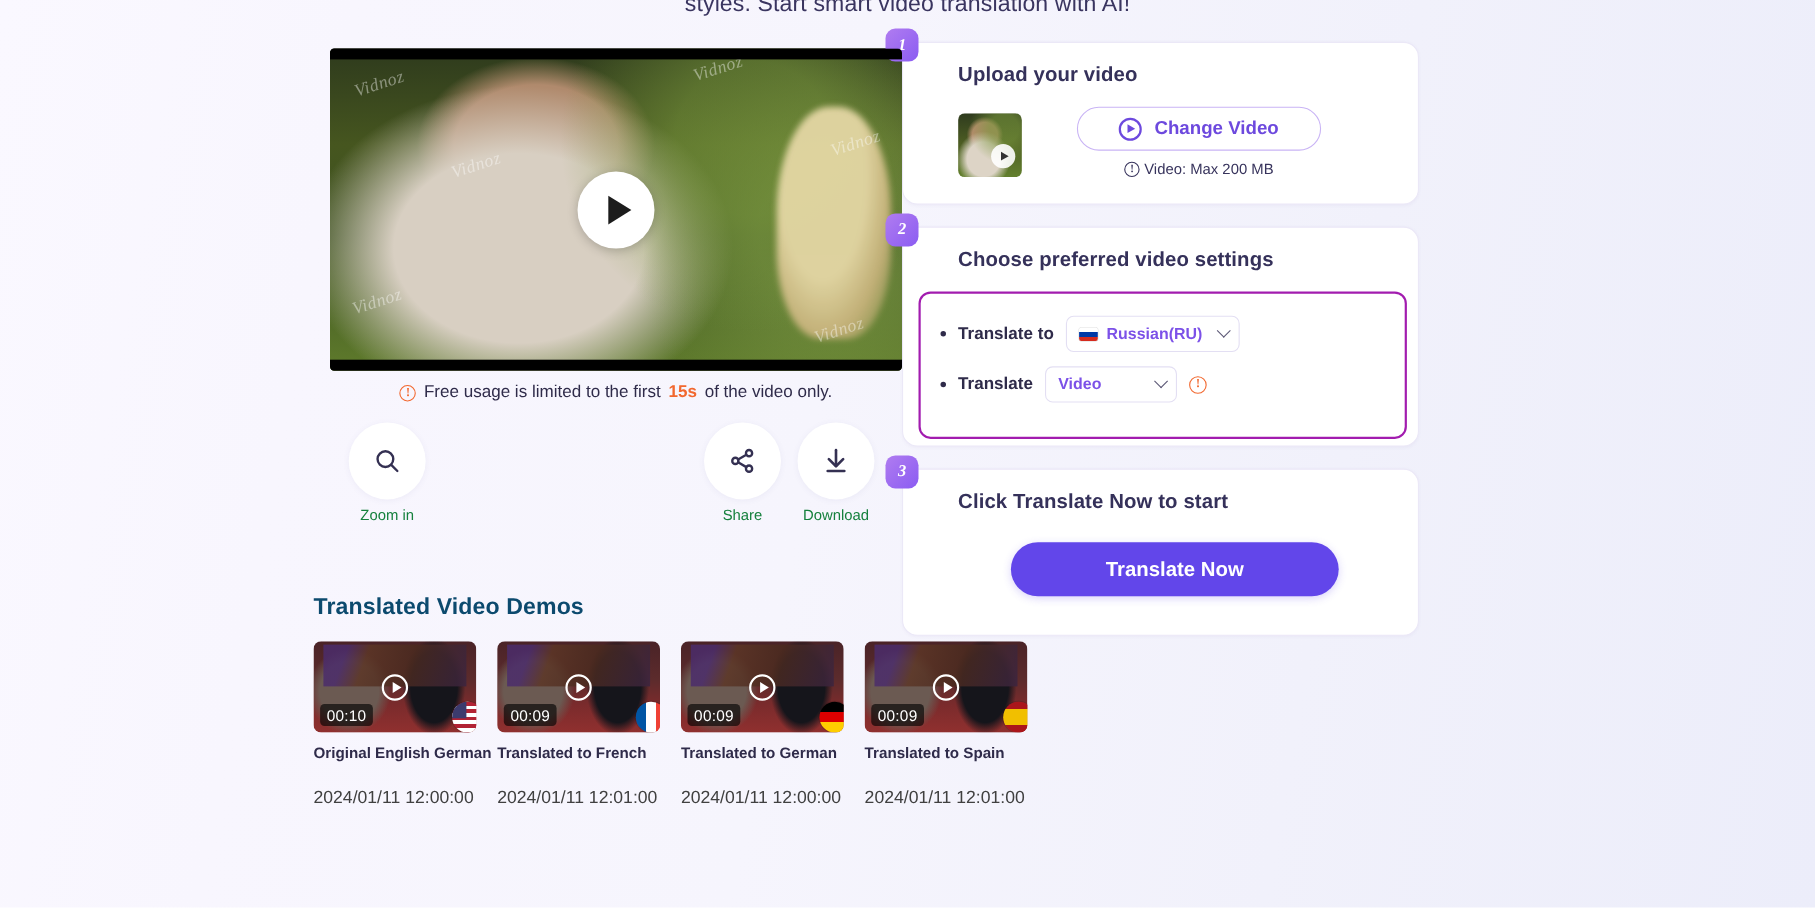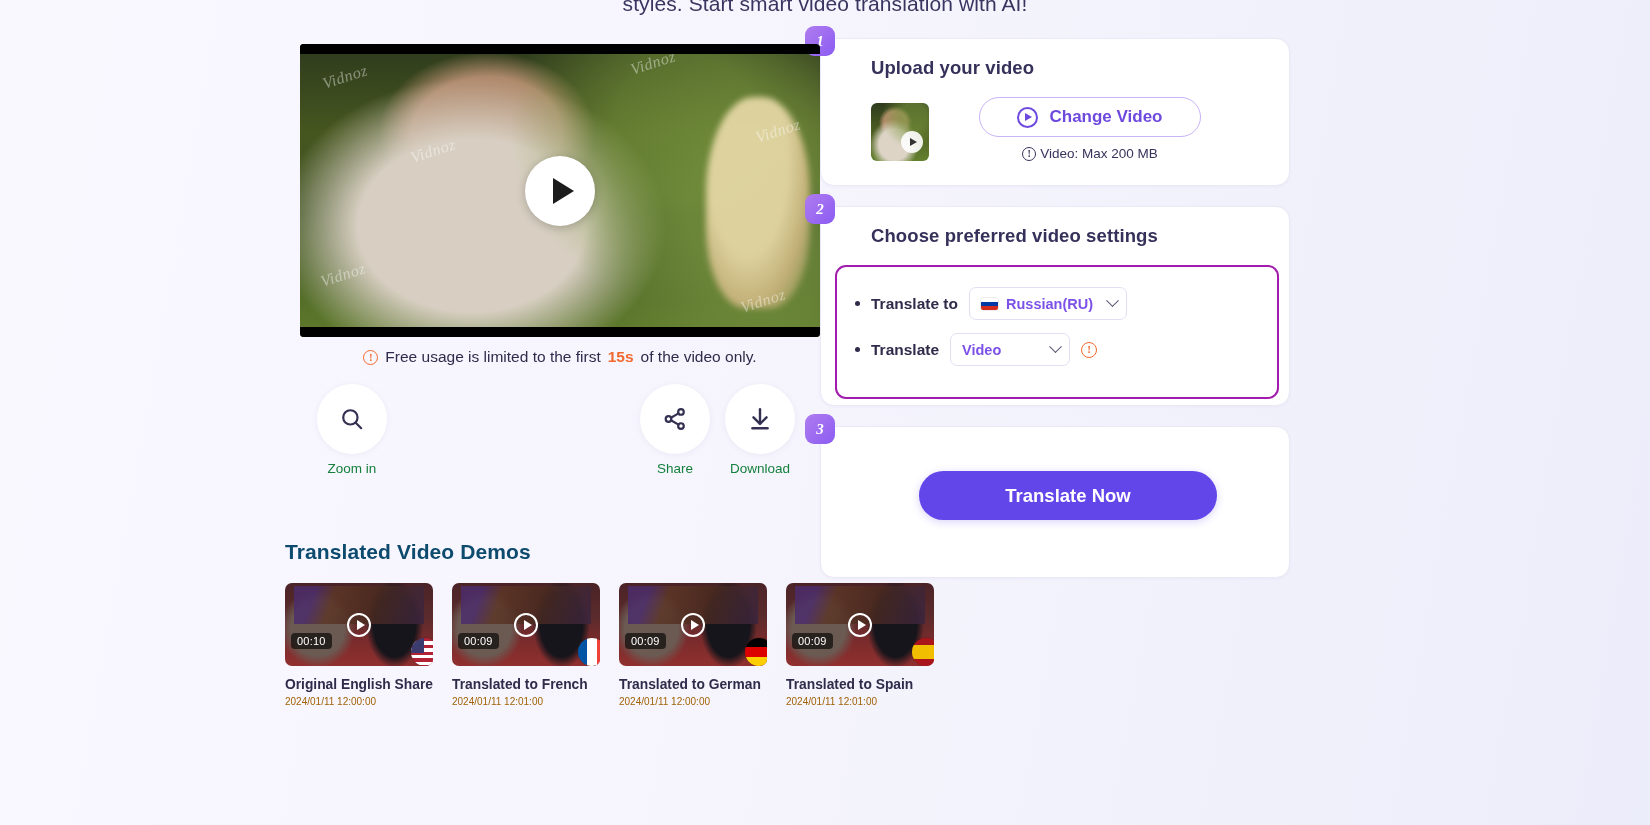--- a/index.html
+++ b/index.html
@@ -117,36 +117,36 @@
   .thumb .pl {
     position: absolute; left: 50%; top: 50%; transform: translate(-50%,-50%);
     width: 24px; height: 24px; border-radius: 50%; border: 2.4px solid #fff; z-index: 3;
     display: flex; align-items: center; justify-content: center;
   }
   .thumb .pl i {
     width: 0; height: 0; margin-left: 3px;
     border-left: 8px solid #fff; border-top: 5px solid transparent; border-bottom: 5px solid transparent;
   }
   .dur {
-    position: absolute; left: 6px; bottom: 17px; z-index: 3;
-    background: rgba(0,0,0,.62); color: #fff; font-size: 11px;
+    position: absolute; left: 6px; bottom: 6px; z-index: 3;
+    background: rgba(0,0,0,.62); color: #fff; font-size: 14px;
     padding: 2px 6px; border-radius: 4px; letter-spacing: .2px;
   }
   .flag {
     position: absolute; right: -6px; bottom: 0px; z-index: 4;
     width: 28px; height: 28px; border-radius: 50%; overflow: hidden;
     box-shadow: 0 0 0 1px rgba(0,0,0,.12);
   }
   .flag.us { background: repeating-linear-gradient(180deg,#b22234 0 3.4px,#fff 3.4px 6.8px); }
   .flag.us:after { content:""; position:absolute; left:0; top:0; width:48%; height:52%; background:#3c3b6e; }
   .flag.fr { background: linear-gradient(90deg,#0055a4 0 33.3%,#fff 33.3% 66.6%,#ef4135 66.6% 100%); }
   .flag.de { background: linear-gradient(180deg,#000 0 33.3%,#dd0000 33.3% 66.6%,#ffce00 66.6% 100%); }
   .flag.es { background: linear-gradient(180deg,#aa151b 0 25%,#f1bf00 25% 75%,#aa151b 75% 100%); }
   .demo .title { margin-top: 11px; font-size: 13.8px; font-weight: 600; color: #2f2b4a; white-space: nowrap; }
-  .demo .date { margin-top: 4px; font-size: 10px; color: #a16207; white-space: nowrap; }
+  .demo .date { margin-top: 25px; font-size: 16px; color: #404040; white-space: nowrap; }
 
   
   .right-col { position: absolute; left: 820px; top: 38px; width: 470px; }
   .card {
     position: relative; background: #fff; border: 1px solid #ebe8f7;
     border-radius: 14px; box-shadow: 0 1px 3px rgba(90,80,160,.05);
   }
   .step-badge {
     position: absolute; left: -16px; top: -13px; width: 30px; height: 30px;
     border-radius: 9px; background: linear-gradient(135deg,#b07cf0 0%,#8b5cf2 100%);
@@ -318,21 +318,21 @@
     <div class="demo-row">
 
       <div class="demo">
         <div class="thumb">
           <div class="pl">
               <i></i>
             </div>
           <div class="dur">00:10</div>
           <div class="flag us"></div>
         </div>
-        <div class="title">Original English Share</div>
+        <div class="title">Original English German</div>
         <div class="date">2024/01/11 12:00:00</div>
       </div>
 
       <div class="demo">
         <div class="thumb">
           <div class="pl">
               <i></i>
             </div>
           <div class="dur">00:09</div>
           <div class="flag fr"></div>
@@ -419,17 +419,18 @@
             <span class="chev"></span>
           </div>
           <span class="i-circle-o">!</span>
         </div>
 
       </div>
     </div>
 
     <div class="card card3">
       <div class="step-badge">3</div>
+      <h2>Click Translate Now to start</h2>
       <div class="translate-btn">Translate Now</div>
     </div>
 
   </div>
 </div>
 
 </body></html>

